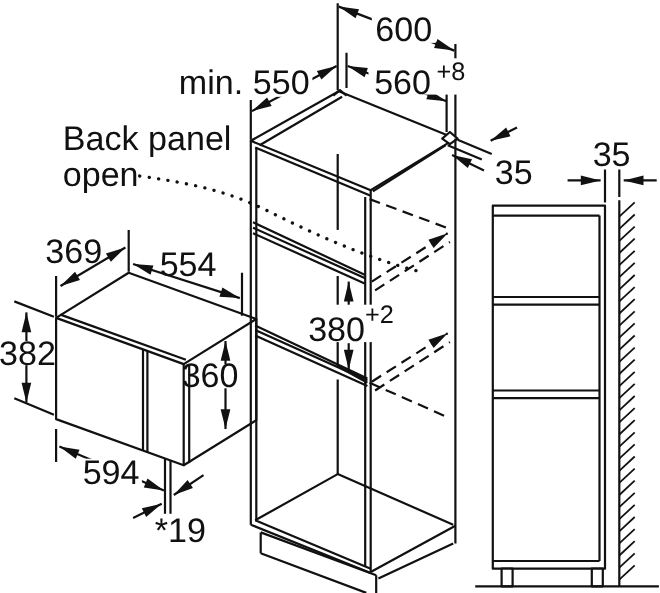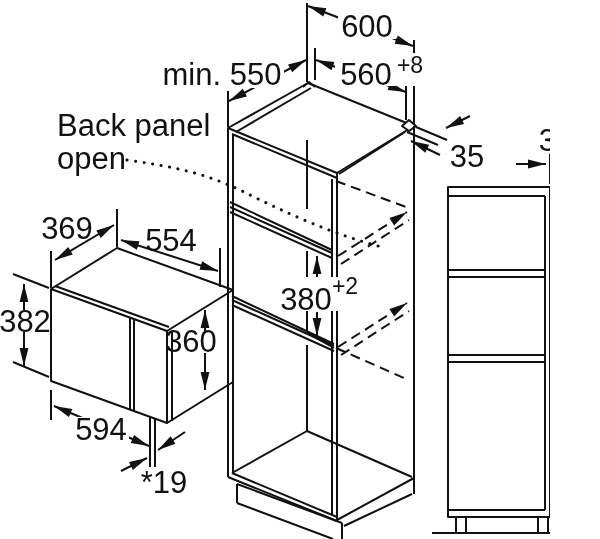--- a/index.html
+++ b/index.html
@@ -1,16 +1,16 @@
 <!DOCTYPE html>
 <html><head>
 <meta charset="utf-8">
 <style>
   html,body{margin:0;padding:0;background:#fff;}
-  .stage{position:relative;width:550px;height:539px;background:#fff;overflow:hidden;}
+  .stage{position:relative;width:600px;height:539px;background:#fff;overflow:hidden;}
   .ln{fill:none;stroke:#111;stroke-width:2;stroke-linejoin:round;}
   .fl{fill:#fff;stroke:#111;stroke-width:2;stroke-linejoin:round;}
   .dash{fill:none;stroke:#111;stroke-width:2;stroke-dasharray:10 6;}
   .dot{fill:none;stroke:#111;stroke-width:3;stroke-dasharray:0.1 8.5;stroke-linecap:round;}
   .lbl{font-family:"Liberation Sans",sans-serif;font-size:31px;fill:#111;}
   .sup{font-family:"Liberation Sans",sans-serif;font-size:23px;fill:#111;}
   .mid{text-anchor:middle;}
   .bg{fill:#fff;stroke:none;}
 </style>
 </head>

